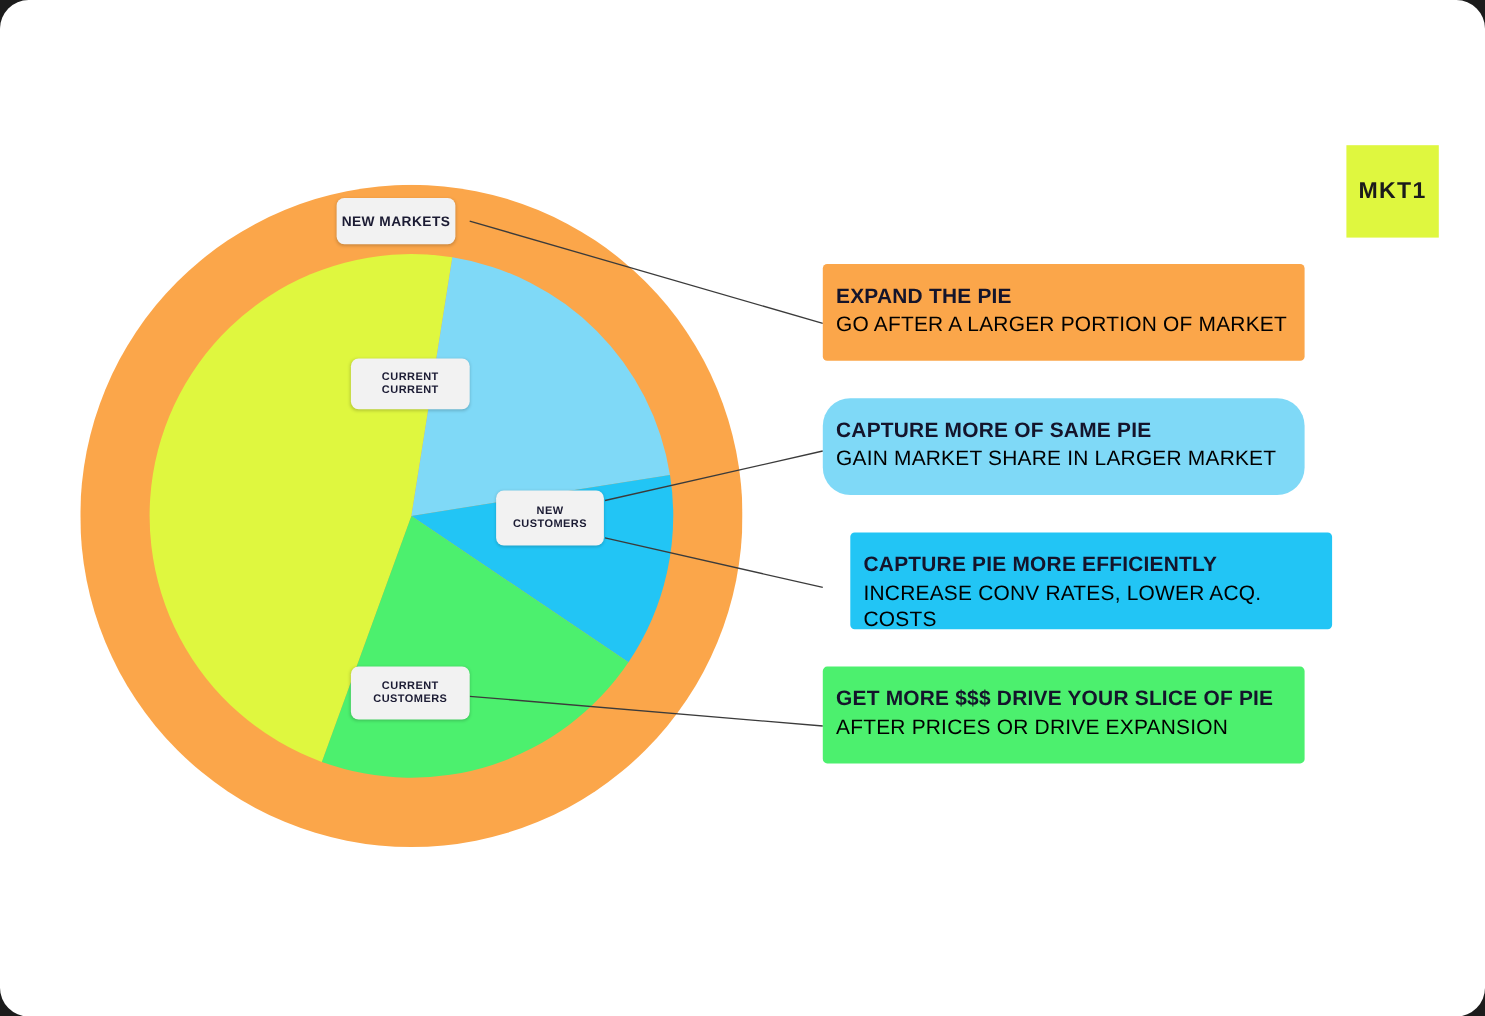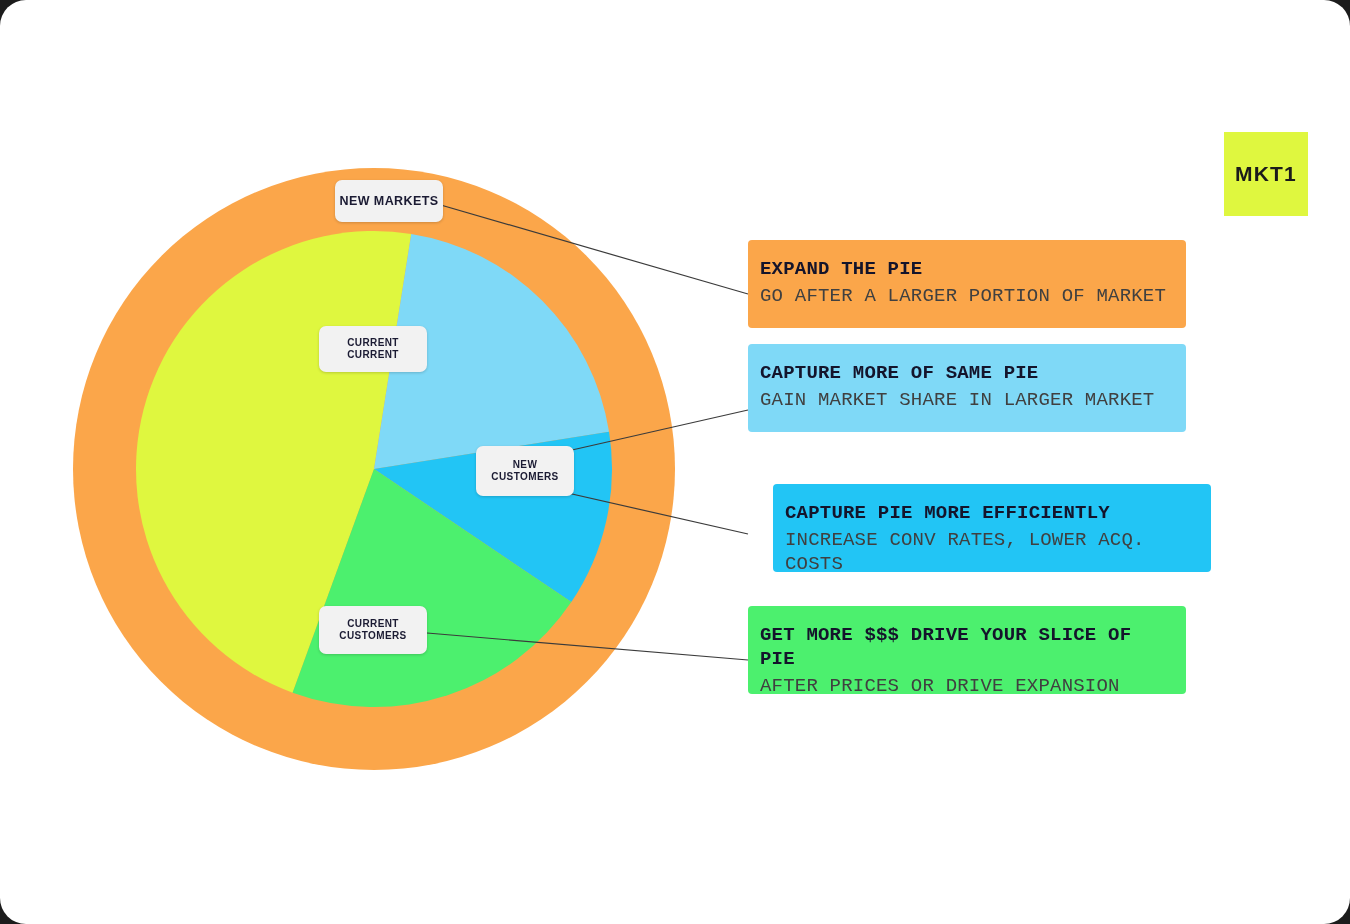--- a/index.html
+++ b/index.html
@@ -14,38 +14,38 @@
 
   
   .chip{position:absolute;background:#f2f2f2;border-radius:7px;
         display:flex;align-items:center;justify-content:center;
         text-align:center;color:#1b1b33;font-weight:bold;
         letter-spacing:.4px;line-height:1.18;
         box-shadow:0 1px 3px rgba(0,0,0,.18);z-index:6;}
   .chip.one-line{font-size:12.5px;}
   .chip.two-line{font-size:10px;}
 
-  #chip-new-markets      {left:335px;top:180px;width:108px;height:42px;font-size:12.5px;}
+  #chip-new-markets      {left:306px;top:180px;width:108px;height:42px;font-size:12.5px;}
   #chip-current-market   {left:319px;top:326px;width:108px;height:46px;}
-  #chip-new-customers    {left:476px;top:446px;width:98px;height:50px;}
+  #chip-new-customers    {left:451px;top:446px;width:98px;height:50px;}
   #chip-current-customers{left:319px;top:606px;width:108px;height:48px;}
 
   
   #lines{position:absolute;left:0;top:0;width:1350px;height:924px;
          pointer-events:none;z-index:4;}
 
   
   .legend-bar{position:absolute;left:748px;width:438px;height:88px;
-              border-radius:4px;padding:18px 16px 0 12px;box-sizing:border-box;z-index:5;font-family:Liberation Mono, monospace;}
+              border-radius:4px;padding:18px 16px 0 12px;box-sizing:border-box;z-index:5;}
   .legend-bar .lg-title{font-size:19px;font-weight:bold;color:#14142b;
               letter-spacing:.2px;line-height:1.25;}
-  .legend-bar .lg-sub{font-size:19px;font-weight:normal;color:#404040;
+  .legend-bar .lg-sub{font-size:19px;font-weight:normal;color:#000000;
               letter-spacing:.2px;line-height:1.3;margin-top:2px;}
   #legend-0{top:240px;}
-  #legend-1{top:344px;}
+  #legend-1{top:362px;border-radius:25px;}
   #legend-2{top:484px;margin-left:25px;}
   #legend-3{top:606px;}
 
   
   #sticky{position:absolute;left:1224px;top:116px;width:84px;height:84px;
           display:flex;align-items:center;justify-content:center;z-index:7;margin-top:16px;}
   #sticky .sticky-label{font-size:21px;font-weight:bold;color:#1b1b1b;
           letter-spacing:1.2px;}
 </style>
 </head>

